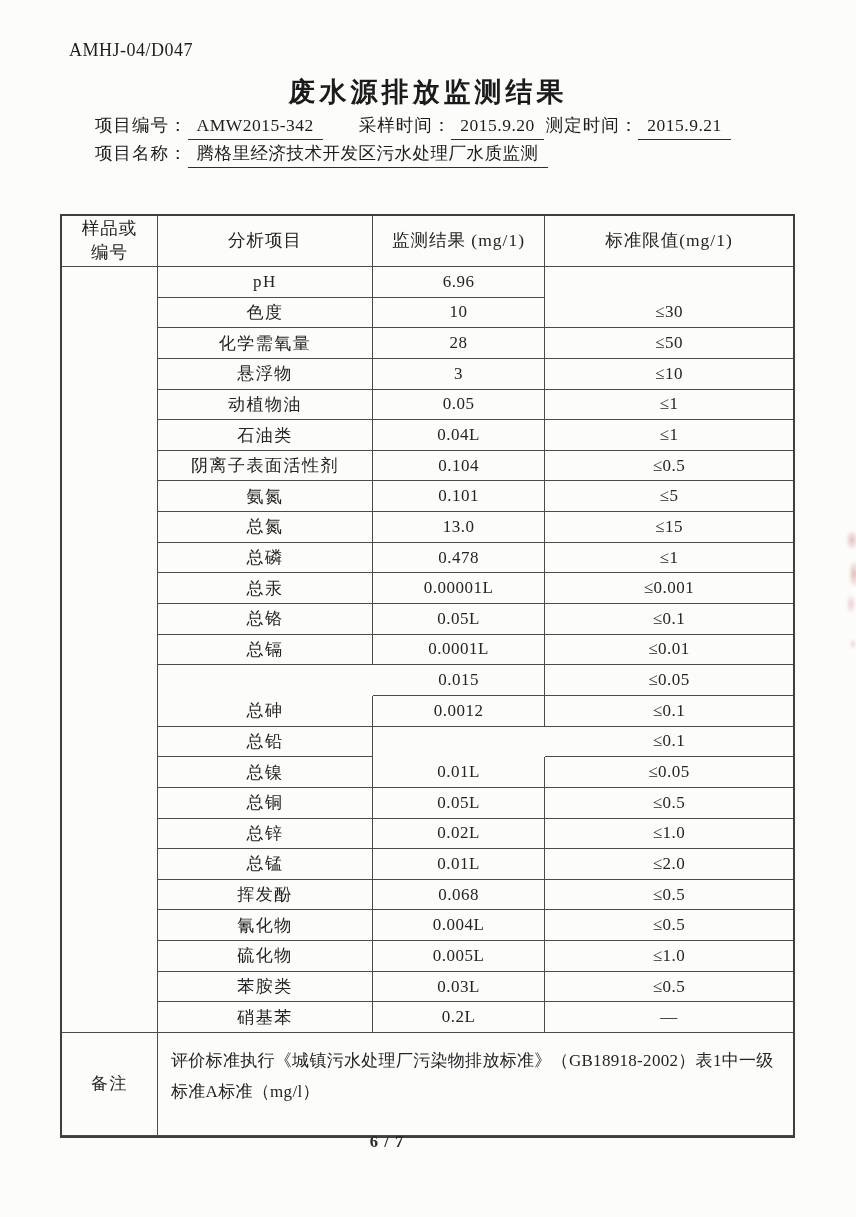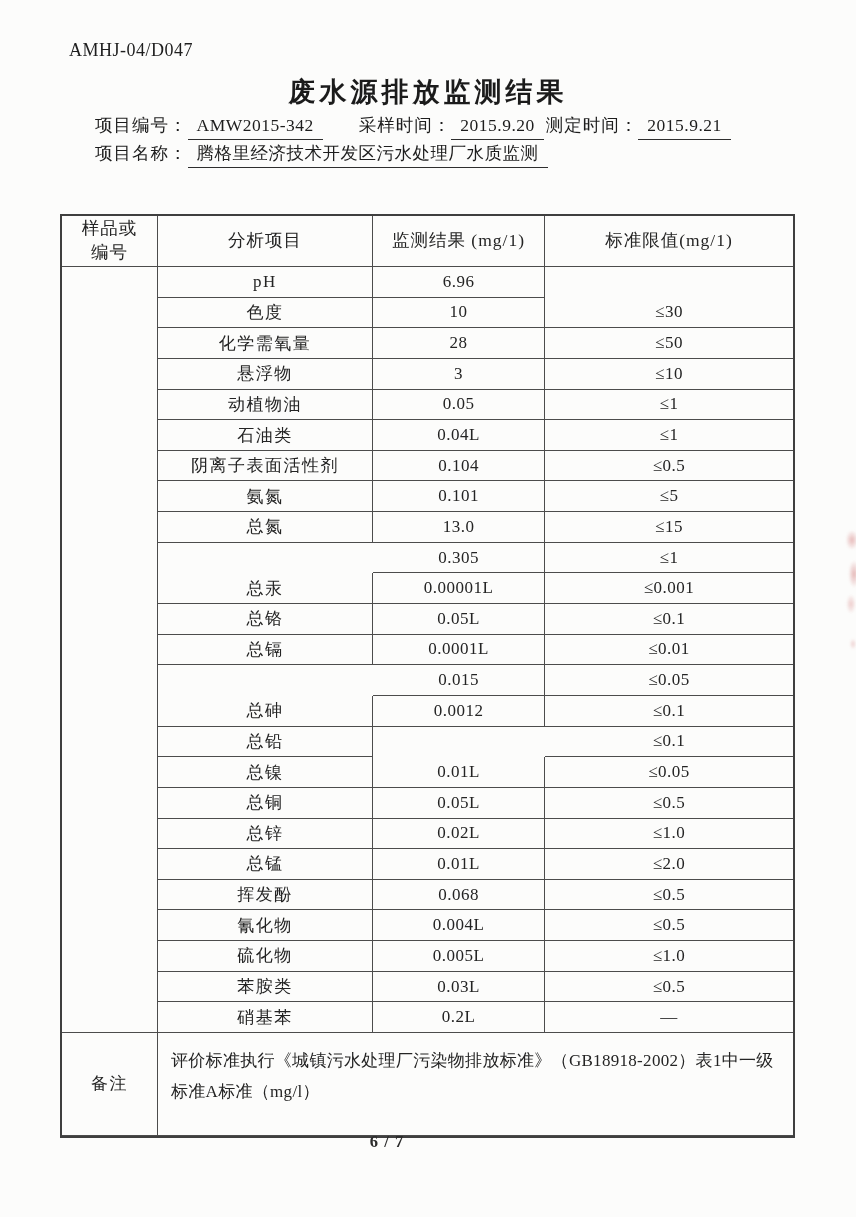--- a/index.html
+++ b/index.html
@@ -140,21 +140,22 @@
   <div class="cell val no-r" style="grid-area: 8 / 4;">≤0.5</div>
 
   <div class="cell item" style="grid-area: 9 / 2;">氨氮</div>
   <div class="cell val" style="grid-area: 9 / 3;">0.101</div>
   <div class="cell val no-r" style="grid-area: 9 / 4;">≤5</div>
 
   <div class="cell item" style="grid-area: 10 / 2;">总氮</div>
   <div class="cell val" style="grid-area: 10 / 3;">13.0</div>
   <div class="cell val no-r" style="grid-area: 10 / 4;">≤15</div>
 
-  <div class="cell val" style="grid-area: 11 / 3;">0.305</div>
+  <div class="cell item" style="grid-area: 11 / 2;">总磷</div>
+  <div class="cell val" style="grid-area: 11 / 3;">0.478</div>
   <div class="cell val no-r" style="grid-area: 11 / 4;">≤1</div>
 
   <div class="cell item" style="grid-area: 12 / 2;">总汞</div>
   <div class="cell val" style="grid-area: 12 / 3;">0.00001L</div>
   <div class="cell val no-r" style="grid-area: 12 / 4;">≤0.001</div>
 
   <div class="cell item" style="grid-area: 13 / 2;">总铬</div>
   <div class="cell val" style="grid-area: 13 / 3;">0.05L</div>
   <div class="cell val no-r" style="grid-area: 13 / 4;">≤0.1</div>
 

